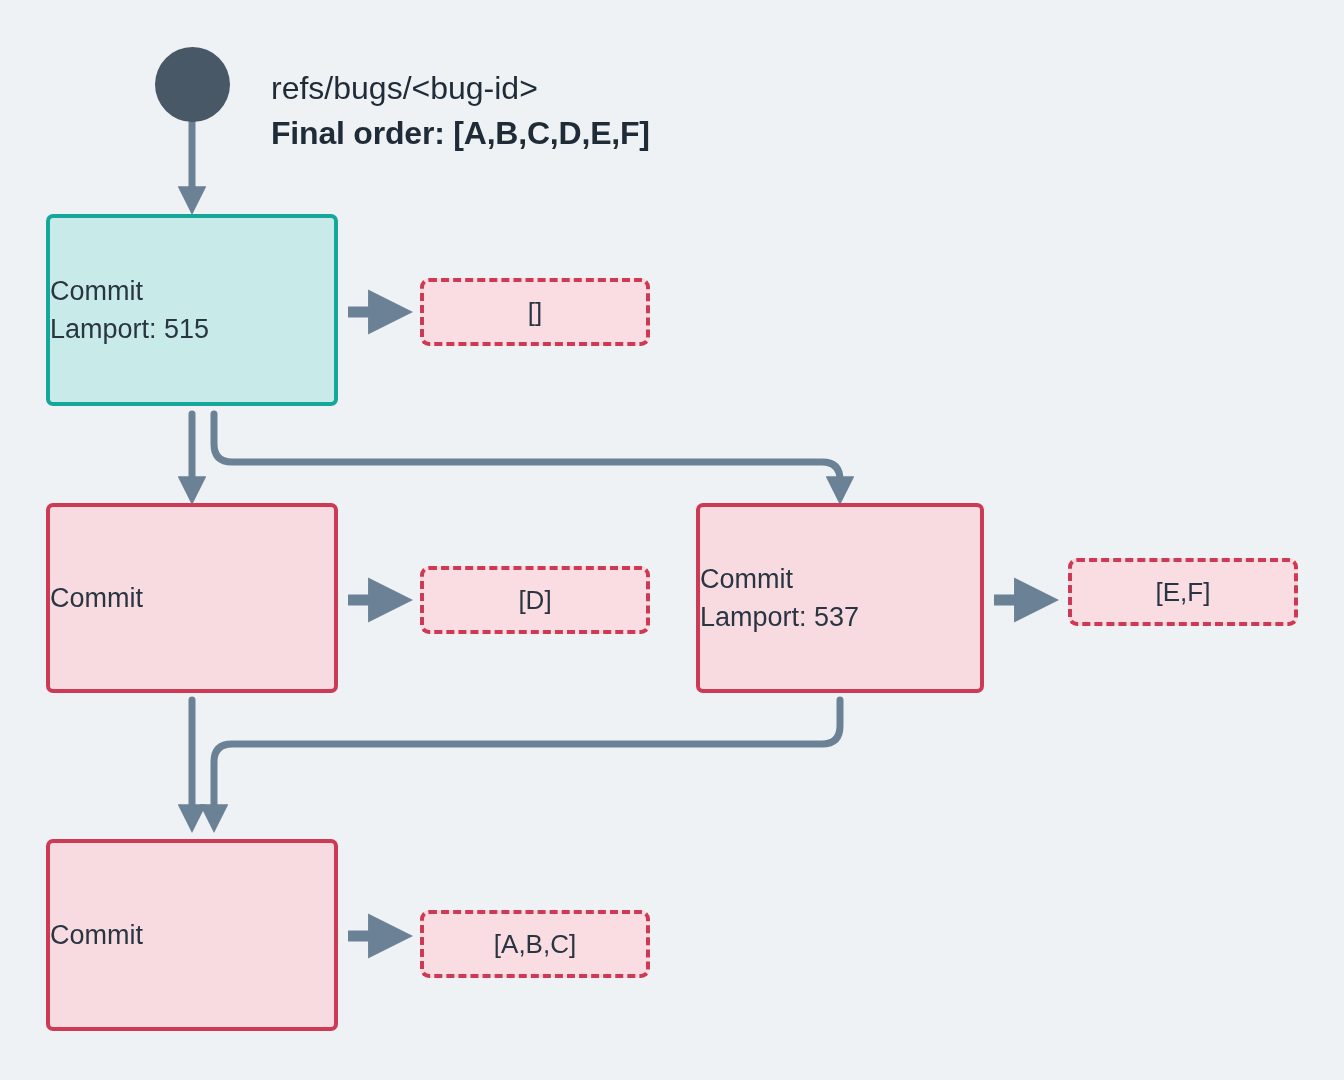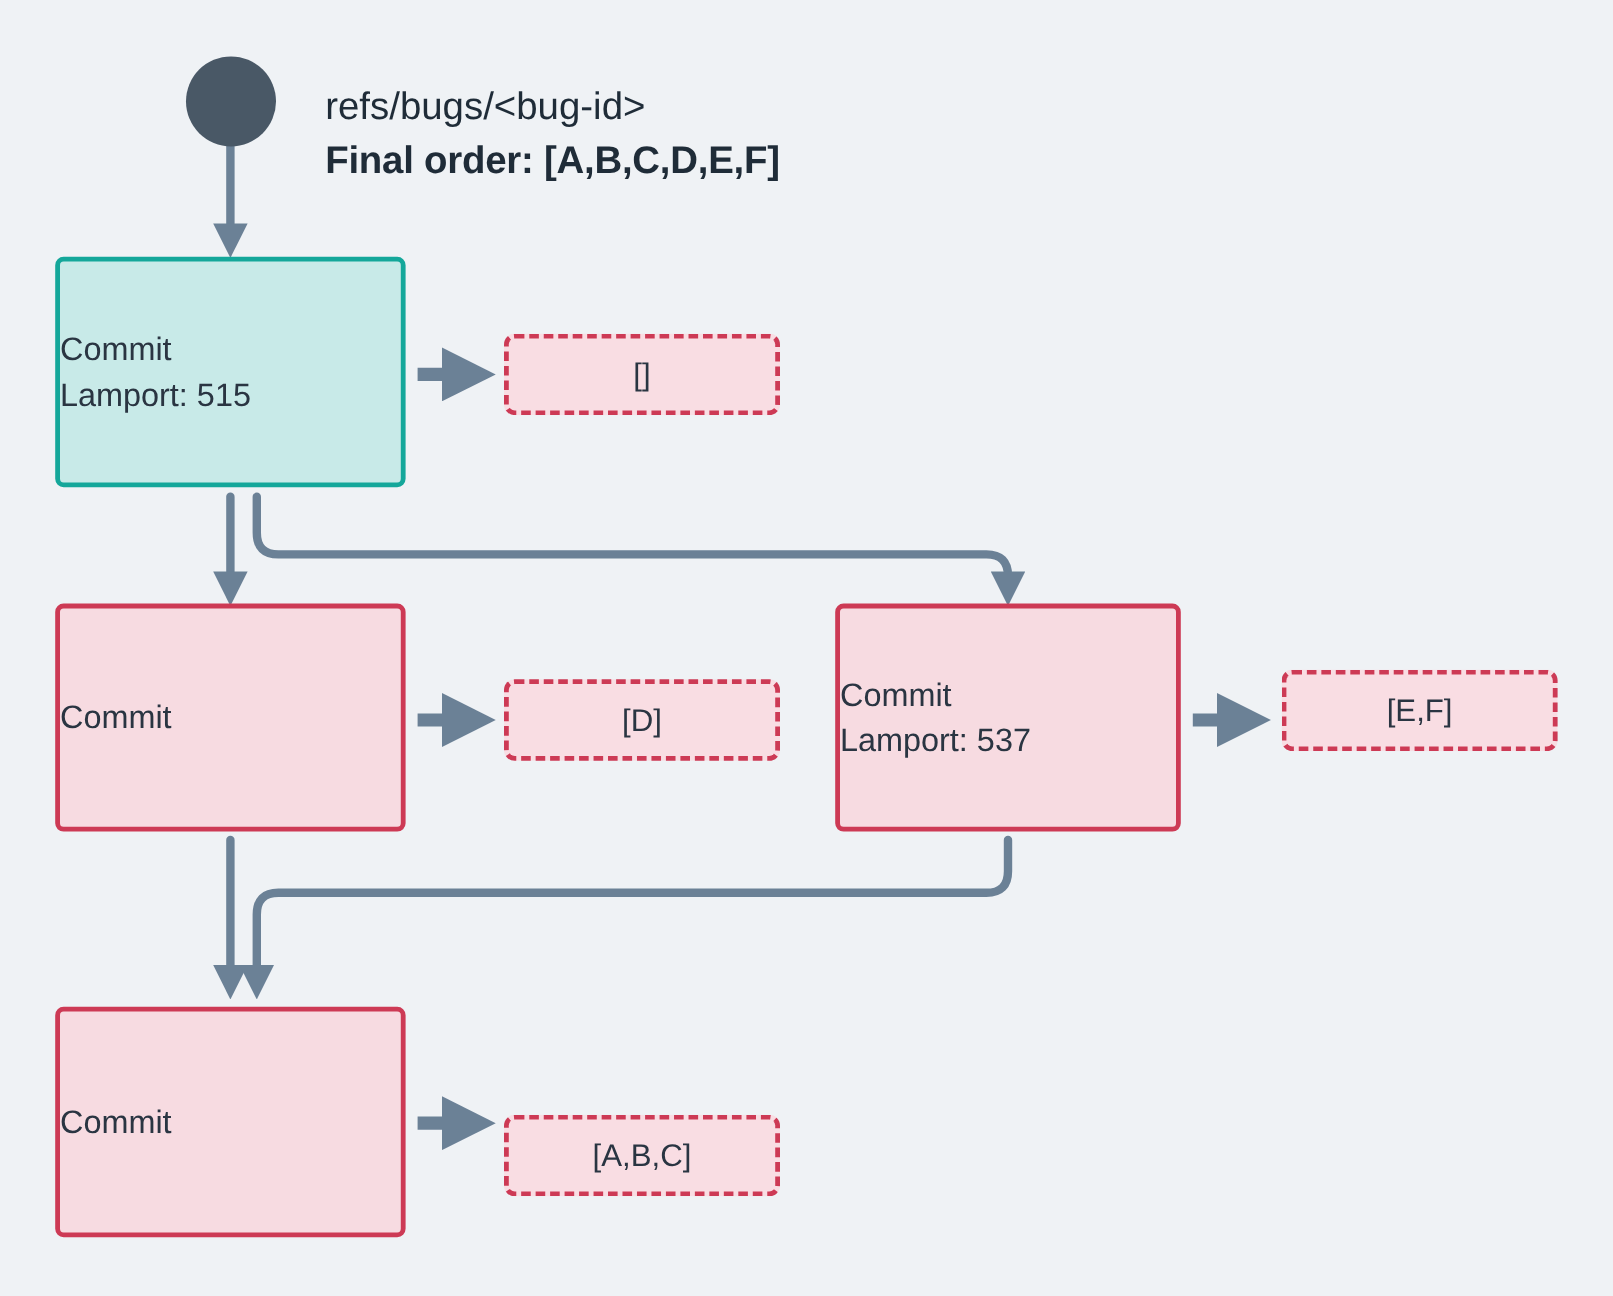--- a/index.html
+++ b/index.html
@@ -150,17 +150,17 @@
   </div>
 
   <div class="payload" style="left:1068px; top:538px; width:230px; height:68px;margin-top:20px;">
     <span>[E,F]</span>
   </div>
 
   <div class="node commit" style="left:46px; top:839px; width:292px; height:192px;">
     <span class="ln">Commit</span>
   </div>
 
-  <div class="payload" style="left:420px; top:929px; width:230px; height:68px;">
+  <div class="payload" style="left:420px; top:910px; width:230px; height:68px;">
     <span>[A,B,C]</span>
   </div>
 
 </div>
 
 </body></html>

